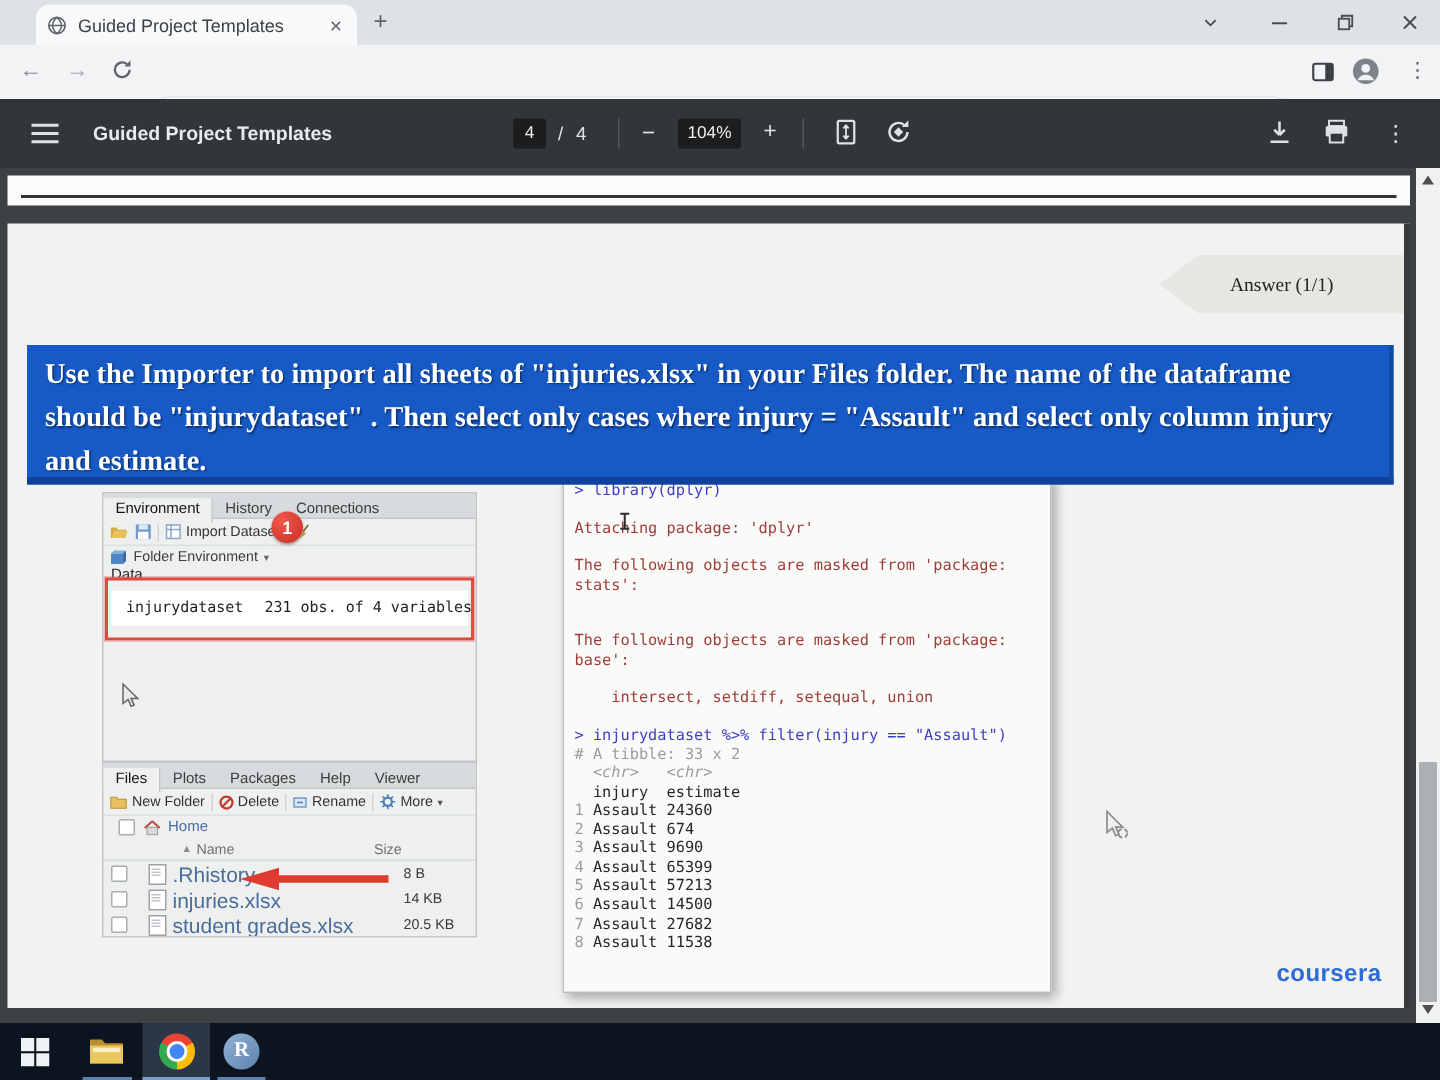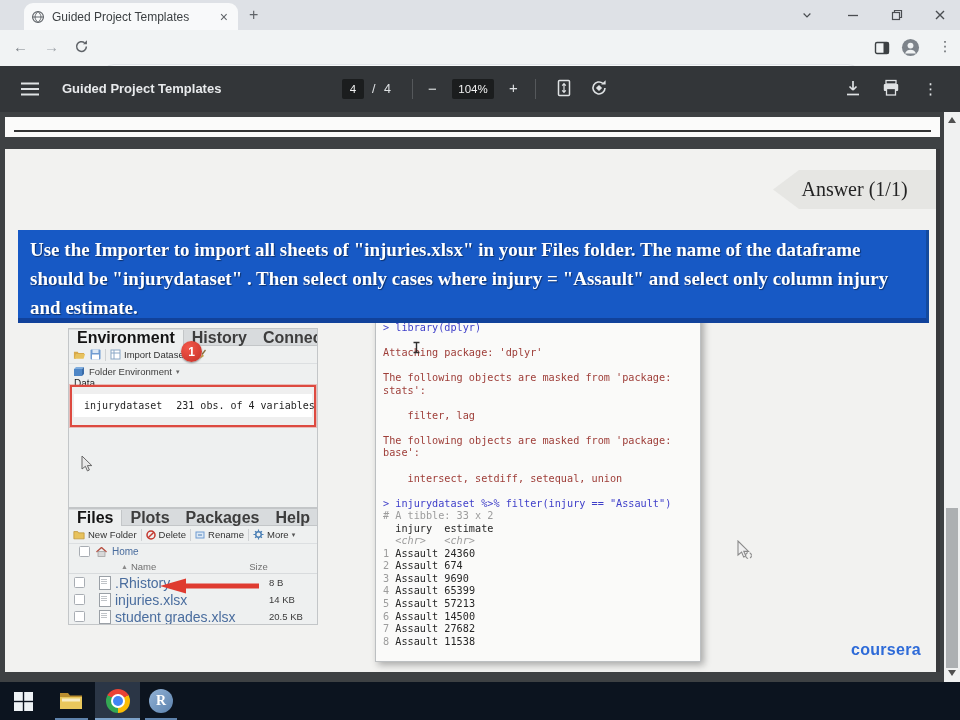--- a/index.html
+++ b/index.html
@@ -44,32 +44,32 @@
   
   #sb-track{position:absolute;left:944px;top:0;width:16px;height:570px;background:#f0f1f1}
   #sb-up{position:absolute;left:4px;top:5px;width:0;height:0;border-left:4px solid transparent;border-right:4px solid transparent;border-bottom:6px solid #505050}
   #sb-down{position:absolute;left:4px;top:558px;width:0;height:0;border-left:4px solid transparent;border-right:4px solid transparent;border-top:6px solid #505050}
   #sb-thumb{position:absolute;left:2px;top:396px;width:12px;height:160px;background:#adb0b2}
 
   
   #ribbon{position:absolute;left:768px;top:21px;width:163px;height:39px;background:#e6e6e3;
       clip-path:polygon(0 50%,26px 0,100% 0,100% 100%,26px 100%);
       display:flex;align-items:center;justify-content:center;
-      font-family:"Liberation Serif",serif;font-size:20px;color:#242424}
+      font-family:"Liberation Serif",serif;font-size:13px;color:#242424}
   #bluebox{position:absolute;left:13px;top:81px;width:884px;height:76px;background:#1759c5;
       border-right:3px solid #134a9e;border-bottom:5px solid #11429b;z-index:3;
       padding:5px 12px 7px 12px;color:#fff;font-family:"Liberation Serif",serif;
       font-weight:bold;font-size:19px;line-height:29px;text-shadow:1px 1px 1px rgba(0,0,0,.45)}
 
   
   .rpanel{position:absolute;background:#eef0f0;border:1px solid #c3c6c8;box-sizing:border-box;overflow:hidden}
   #env-panel{left:63px;top:179px;width:250px;height:180px}
   #files-panel{left:63px;top:359px;width:250px;height:117px}
   .rtabbar{height:16px;background:#d8dbdd;border-bottom:1px solid #c3c6c8;white-space:nowrap}
-  .rtab{display:inline-block;padding:2px 8px 3px;font-size:16px;font-weight:bold;color:#3d3d3d;line-height:11px}
+  .rtab{display:inline-block;padding:2px 8px 3px;font-size:10px;font-weight:normal;color:#3d3d3d;line-height:11px}
   .rtab-active{background:#eef0f0;color:#141414;border-right:1px solid #c3c6c8}
   .rtoolbar{height:17px;border-bottom:1px solid #dcdfe1;display:flex;align-items:center;padding:0 4px;font-size:9.5px;color:#333}
   .tbsep{width:1px;height:12px;background:#cfd2d4;margin:0 4px}
   .tblabel{margin-left:3px}
   #env-scope{height:15px;display:flex;align-items:center;padding:0 4px;font-size:9.5px;color:#3c3c3c}
   #env-data-label{position:absolute;left:5px;top:49px;font-size:10px;font-weight:normal;color:#1f1f1f}
   #env-redbox{position:absolute;left:1px;top:56px;width:246px;height:42px;border:2px solid #dd4a40;
       box-shadow:0 0 0 1px rgba(224,90,80,.35);box-sizing:border-box;background:rgba(245,235,235,.25)}
   #env-objrow{position:absolute;left:2px;top:7px;width:238px;height:23px;background:#fff;display:flex;align-items:center}
   #env-objname,#env-objdesc{font-family:"DejaVu Sans Mono",monospace;font-size:10px;color:#1f1f1f;white-space:pre}
@@ -305,31 +305,30 @@
 
     <div id="console">
       <div id="console-lines">
           <div class="cline"><span class="c-blue">&gt; library(dplyr)</span></div>
           <div class="cline">&nbsp;</div>
           <div class="cline"><span class="c-red">Attaching package: 'dplyr'</span></div>
           <div class="cline">&nbsp;</div>
           <div class="cline"><span class="c-red">The following objects are masked from 'package:</span></div>
           <div class="cline"><span class="c-red">stats':</span></div>
           <div class="cline">&nbsp;</div>
-          <div class="cline"><span class="c-red">    filter, lag</span></div>
           <div class="cline">&nbsp;</div>
           <div class="cline"><span class="c-red">The following objects are masked from 'package:</span></div>
           <div class="cline"><span class="c-red">base':</span></div>
           <div class="cline">&nbsp;</div>
           <div class="cline"><span class="c-red">    intersect, setdiff, setequal, union</span></div>
           <div class="cline">&nbsp;</div>
           <div class="cline"><span class="c-blue">&gt; injurydataset %&gt;% filter(injury == "Assault")</span></div>
           <div class="cline"><span class="c-gray"># A tibble: 33 x 2</span></div>
+          <div class="cline"><span class="c-grayit">  &lt;chr&gt;   &lt;chr&gt;</span></div>
           <div class="cline"><span class="c-black">  injury  estimate</span></div>
-          <div class="cline"><span class="c-grayit">  &lt;chr&gt;   &lt;chr&gt;</span></div>
           <div class="cline"><span class="c-gray">1 </span><span class="c-black">Assault 24360</span></div>
           <div class="cline"><span class="c-gray">2 </span><span class="c-black">Assault 674</span></div>
           <div class="cline"><span class="c-gray">3 </span><span class="c-black">Assault 9690</span></div>
           <div class="cline"><span class="c-gray">4 </span><span class="c-black">Assault 65399</span></div>
           <div class="cline"><span class="c-gray">5 </span><span class="c-black">Assault 57213</span></div>
           <div class="cline"><span class="c-gray">6 </span><span class="c-black">Assault 14500</span></div>
           <div class="cline"><span class="c-gray">7 </span><span class="c-black">Assault 27682</span></div>
           <div class="cline"><span class="c-gray">8 </span><span class="c-black">Assault 11538</span></div>
         </div>
       <svg style="position:absolute;left:36px;top:25px" width="9" height="13" viewBox="0 0 9 13">

